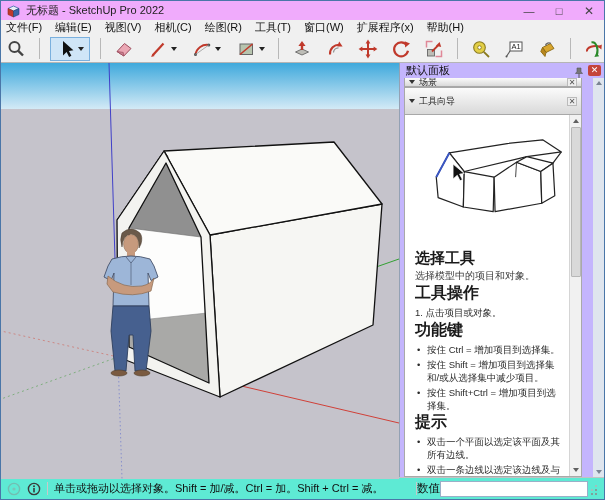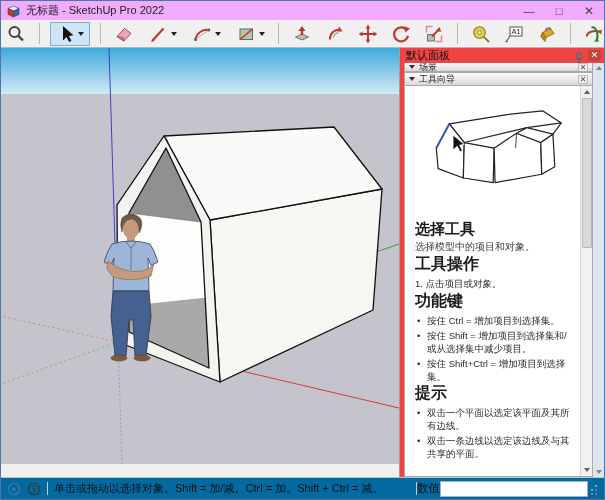--- a/index.html
+++ b/index.html
@@ -24,28 +24,28 @@
   .tbtn.active { background:#cfe5f7; border:1px solid #7ab0de; }
   .dd { width:0; height:0; border-left:3.5px solid transparent; border-right:3.5px solid transparent; border-top:4px solid #222; margin-left:3px; }
   .tsep { width:1px; height:21px; background:#b8b8b8; margin:0 3px; flex:0 0 auto; }
 
   
   .main { flex:1; display:flex; min-height:0; }
   .viewport { width:398px; height:416px; position:relative; flex:0 0 auto; }
   .viewport svg { display:block; }
 
   
-  .tray { flex:1; background:#ef4444; border-left:1px solid #93a1b4; display:flex; flex-direction:column; min-width:0; }
+  .tray { flex:1; background:#c4b5fd; border-left:1px solid #93a1b4; display:flex; flex-direction:column; min-width:0; }
   .tray-header { height:15px; display:flex; align-items:center; padding:0 3px 0 6px; flex:0 0 auto; }
   .tray-title { font-size:11px; color:#111; flex:1; }
   .pin { width:12px; height:12px; margin-right:3px; }
   .tray-close { width:13px; height:11px; background:#c4443a; border-radius:2px; color:#fff; font-size:9px; line-height:10px; text-align:center; }
-  .tray-body { flex:1; display:flex; min-height:0; }
+  .tray-body { flex:1; display:flex; min-height:0;gap:11px; }
   .tray-col { flex:1; display:flex; flex-direction:column; padding-left:4px; min-width:0; }
-  .panel-bar { height:14px; background:linear-gradient(#fbfbfb,#d9d9d9); border:1px solid #a8a8a8; display:flex; align-items:center; padding:0 4px; flex:0 0 auto; }
+  .panel-bar { height:28px; background:linear-gradient(#fbfbfb,#d9d9d9); border:1px solid #a8a8a8; display:flex; align-items:center; padding:0 4px; flex:0 0 auto; }
   .panel-bar.clipped { height:9px; overflow:hidden; border-top:none; }
   .panel-bar .caret { width:0; height:0; border-left:3.5px solid transparent; border-right:3.5px solid transparent; border-top:4px solid #333; margin-right:4px; flex:0 0 auto; }
   .panel-bar .plabel { font-size:9px; color:#222; flex:1; white-space:nowrap; overflow:hidden; }
   .panel-bar .pclose { font-size:8px; color:#555; border:1px solid #bbb; background:#eee; width:10px; height:9px; line-height:8px; text-align:center; flex:0 0 auto; }
   .instructor { flex:1; background:#fff; border:1px solid #a9a9a9; border-top:none; position:relative; overflow:hidden; display:flex; min-height:0; }
   .instr-content { flex:1; overflow:hidden; padding:4px 6px 0 10px; min-width:0; }
   .instr-illus { margin:4px 0 2px 6px; }
   .instr-heading { font-size:15px; font-weight:bold; color:#1a1a1a; margin-top:10px; }
   .instr-sub { font-size:10px; color:#3a3a3a; margin-top:1px; }
   .sec-title { font-size:16px; font-weight:bold; color:#1a1a1a; }
@@ -57,21 +57,21 @@
   .tri-up { width:0; height:0; border-left:3.5px solid transparent; border-right:3.5px solid transparent; border-bottom:4.5px solid #606060; }
   .tri-dn { width:0; height:0; border-left:3.5px solid transparent; border-right:3.5px solid transparent; border-top:4.5px solid #606060; }
   .vthumb { width:10px; height:150px; background:#d9d9d9; border:1px solid #b7b7b7; border-radius:1px; }
   .vspace { flex:1; }
   .tray-strip { width:11px; background:#dfe5ee; display:flex; flex-direction:column; align-items:center; justify-content:space-between; padding:3px 0; flex:0 0 auto; }
   .chev { width:0; height:0; border-left:3.5px solid transparent; border-right:3.5px solid transparent; }
   .chev.up { border-bottom:4px solid #7a8492; }
   .chev.dn { border-top:4px solid #7a8492; }
 
   
-  .statusbar { height:22px; background:#0369a1; border-top:1px solid #c3c3c3; display:flex; align-items:center; padding:0 6px; gap:6px; flex:0 0 auto; }
+  .statusbar { height:22px; background:#5eead4; border-top:1px solid #c3c3c3; display:flex; align-items:center; padding:0 6px; gap:6px; flex:0 0 auto; }
   .sicon { width:14px; height:14px; }
   .sicon.faded { opacity:.45; }
   .ssep { width:1px; height:13px; background:#c9c9c9; }
   .hint { font-size:11px; color:#111; white-space:nowrap; overflow:hidden; }
   .measure-group { margin-left:auto; display:flex; align-items:center; }
   .measure-label { font-size:11.5px; color:#111; }
   .measure-input { width:148px; height:16px; border:1px solid #9ab0c8; background:#fff; font-size:10px; padding:0 3px; font-family:"Liberation Sans",sans-serif; }
   .grip { width:10px; height:14px; }
 </style>
 </head>
@@ -86,20 +86,32 @@
         <polygon points="1,3.5 6.5,6 6.5,12 1,9.5" fill="#c0392b" stroke="#8a2a20" stroke-width="0.6"></polygon>
         <polygon points="12,3.5 6.5,6 6.5,12 12,9.5" fill="#3a66a8" stroke="#24476e" stroke-width="0.6"></polygon>
       </svg>
     </span>
     <span class="title">无标题 - SketchUp Pro 2022</span>
     <span class="wctrl">—</span>
     <span class="wctrl">□</span>
     <span class="wctrl close">✕</span>
   </div>
 
+  <div class="menubar">
+
+  <span class="menu-item">文件(F)</span>
+      <span class="menu-item">编辑(E)</span>
+      <span class="menu-item">视图(V)</span>
+      <span class="menu-item">相机(C)</span>
+      <span class="menu-item">绘图(R)</span>
+      <span class="menu-item">工具(T)</span>
+      <span class="menu-item">窗口(W)</span>
+      <span class="menu-item">扩展程序(x)</span>
+      <span class="menu-item">帮助(H)</span>
+    </div>
 
   <div class="toolbar">
     <div class="tbtn">
       <svg width="20" height="20" viewBox="0 0 20 20">
           <circle cx="8.5" cy="8" r="5" fill="none" stroke="#444" stroke-width="2"></circle>
           <line x1="12.3" y1="11.8" x2="17" y2="16.5" stroke="#444" stroke-width="2.4"></line>
         </svg>
     </div>
     <div class="tsep"></div>
     <div class="tbtn active" style="min-width:40px">

